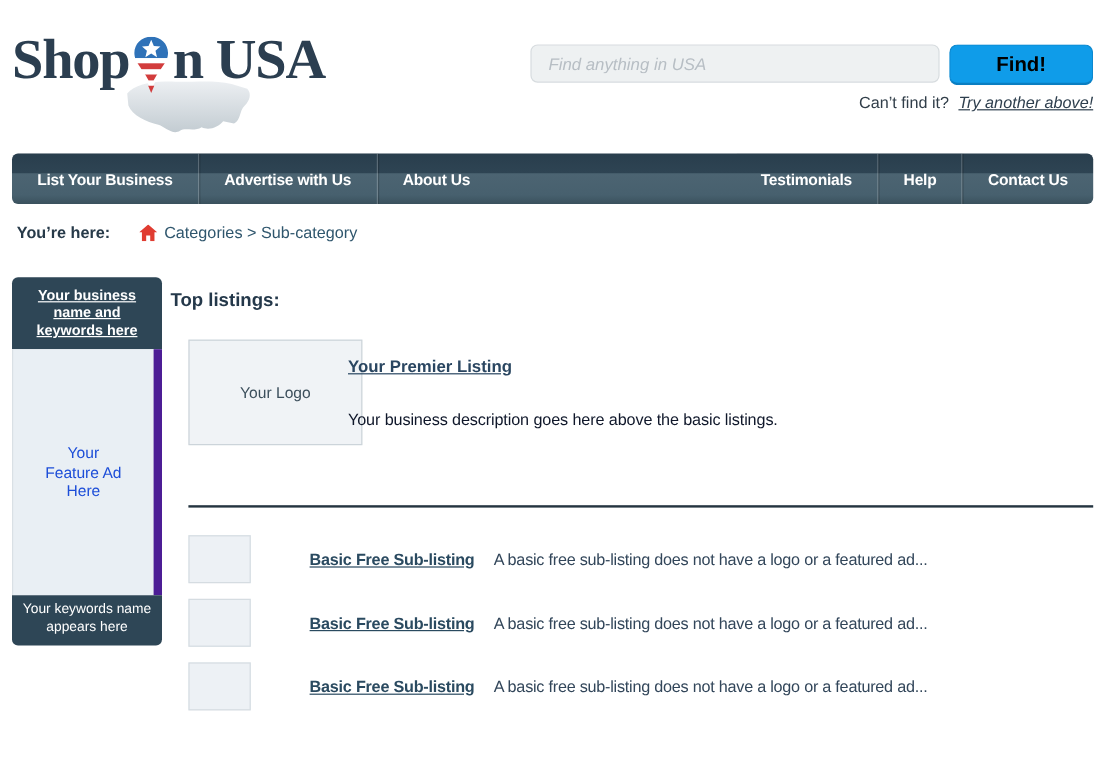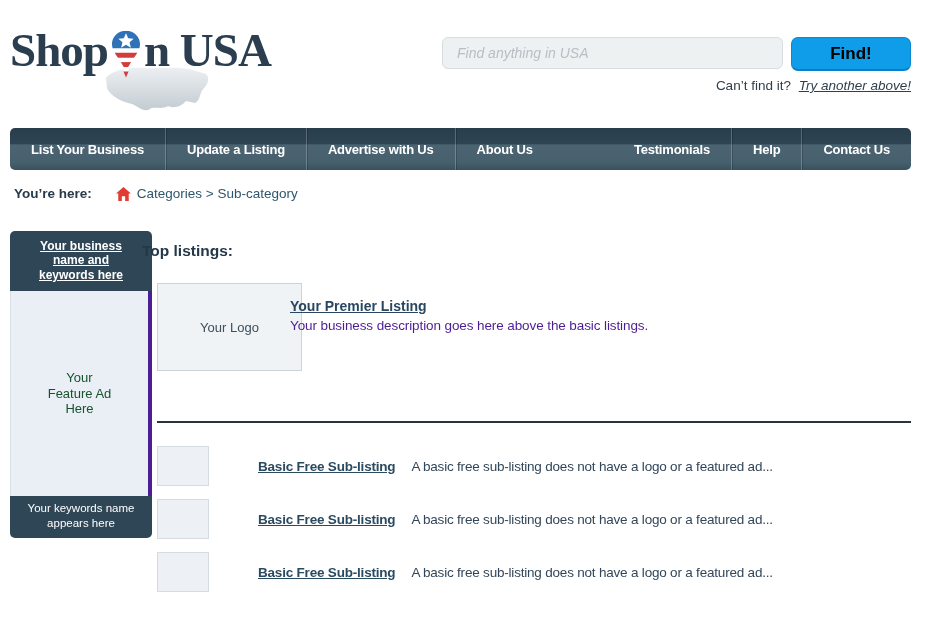--- a/index.html
+++ b/index.html
@@ -36,39 +36,39 @@
   .nav-item.div-r { border-right:1px solid rgba(255,255,255,0.22); box-shadow:1px 0 0 rgba(0,0,0,0.18); }
   .nav-spacer { flex:1; }
 
   
   .breadcrumb { left:14px; top:186px; display:flex; align-items:center; font-size:13.5px; }
   .crumb-prefix { font-weight:bold; color:#273a49; margin-right:24px; }
   .home-icon { width:15px; height:14px; margin-right:6px; display:inline-block; }
   .crumb-path { color:#2f566d; cursor:pointer; }
 
   
-  .sidebar { left:10px; top:231px; width:142px;border-radius:28px; }
+  .sidebar { left:10px; top:231px; width:125px;border-radius:28px; }
   .sb-head { background:#2e4656; border-radius:5px 5px 0 0; padding:8px 4px 9px;
     text-align:center; color:#fff; font-size:12px; font-weight:bold; line-height:1.2; }
   .sb-head div { text-decoration:underline; }
   .sb-body { height:205px; background:#e9eff4; border-left:1px solid #d9e0e5;
-    border-right:4px solid #4c1d95; display:flex; align-items:center; justify-content:center;
-    text-align:center; color:#14532d; font-size:13px; line-height:1.2; }
+    border-right:7px solid #4c1d95; display:flex; align-items:center; justify-content:center;
+    text-align:center; color:#1d4ed8; font-size:13px; line-height:1.2; }
   .sb-foot { background:#2e4656; border-radius:0 0 5px 5px; padding:5px 2px 7px;
     text-align:center; color:#fff; font-size:11.5px; line-height:1.3; }
 
   
   .top-heading { left:142px; top:242px; font-size:15.5px; font-weight:bold; color:#24384a; }
   .premier-box { left:157px; top:283px; width:145px; height:88px; background:#f0f3f6;
     border:1px solid #ccd4da; display:flex; align-items:center; justify-content:center;
     font-size:13px; color:#3c4f5c; }
   .premier-info { left:290px; top:297px; width:560px; }
   .premier-title { font-size:14px; font-weight:bold; color:#2a4661;
     text-decoration:underline; cursor:pointer; display:inline-block; }
-  .premier-desc { margin-top:3px; font-size:13.5px; color:#4c1d95; letter-spacing:-0.1px; }
+  .premier-desc { margin-top:27px; font-size:13.5px; color:#0f172a; letter-spacing:-0.1px; }
   .sep { left:157px; top:421px; width:754px; border-top:2px solid #243440; }
 
   .listings { left:157px; top:446px; width:754px; }
   .listing-row { display:flex; align-items:center; height:40px; margin-bottom:13px; }
   .listing-thumb { width:52px; height:40px; background:#edf1f5; border:1px solid #d5dce1;
     flex:0 0 52px; }
   .listing-title { margin-left:15px; font-size:13.5px; font-weight:bold; color:#2a4a60;
     text-decoration:underline; letter-spacing:-0.2px; cursor:pointer; white-space:nowrap;padding-left:34px; }
   .listing-desc { margin-left:16px; font-size:13.5px; color:#32465a; letter-spacing:-0.2px;
     white-space:nowrap; }
@@ -114,21 +114,20 @@
   <input class="search-input" type="text" placeholder="Find anything in USA" style="">
   <button class="find-btn">Find!</button>
 </div>
 <div class="abs cant-find">
   <span>Can’t find it?</span>
   <span class="try-link">Try another above!</span>
 </div>
 
 <div class="abs nav">
   <div class="nav-item div-r">List Your Business</div>
-  <div class="nav-item div-r">Update a Listing</div>
   <div class="nav-item div-r">Advertise with Us</div>
   <div class="nav-item">About Us</div>
   <div class="nav-spacer"></div>
   <div class="nav-item div-r">Testimonials</div>
   <div class="nav-item div-r">Help</div>
   <div class="nav-item">Contact Us</div>
 </div>
 
 <div class="abs breadcrumb">
   <span class="crumb-prefix">You’re here:</span>

